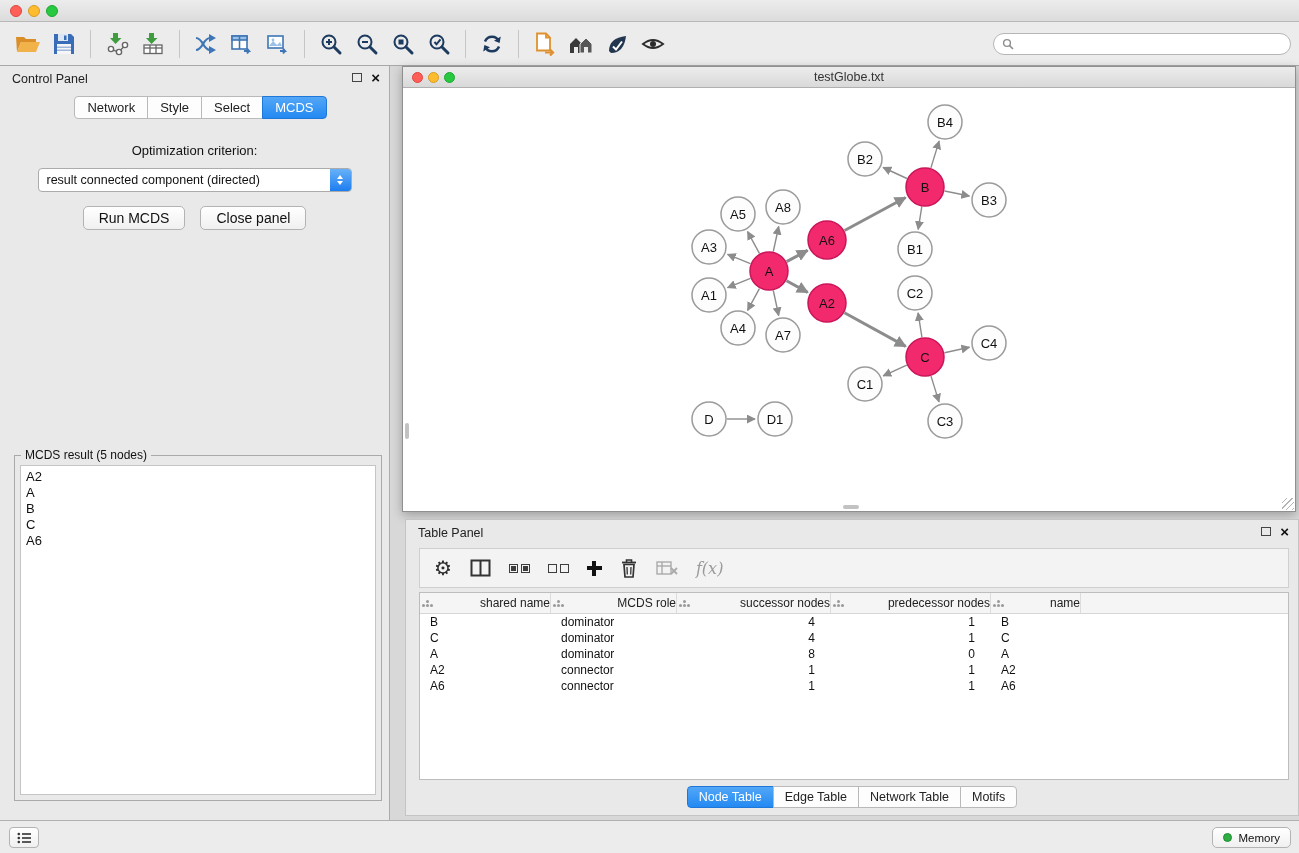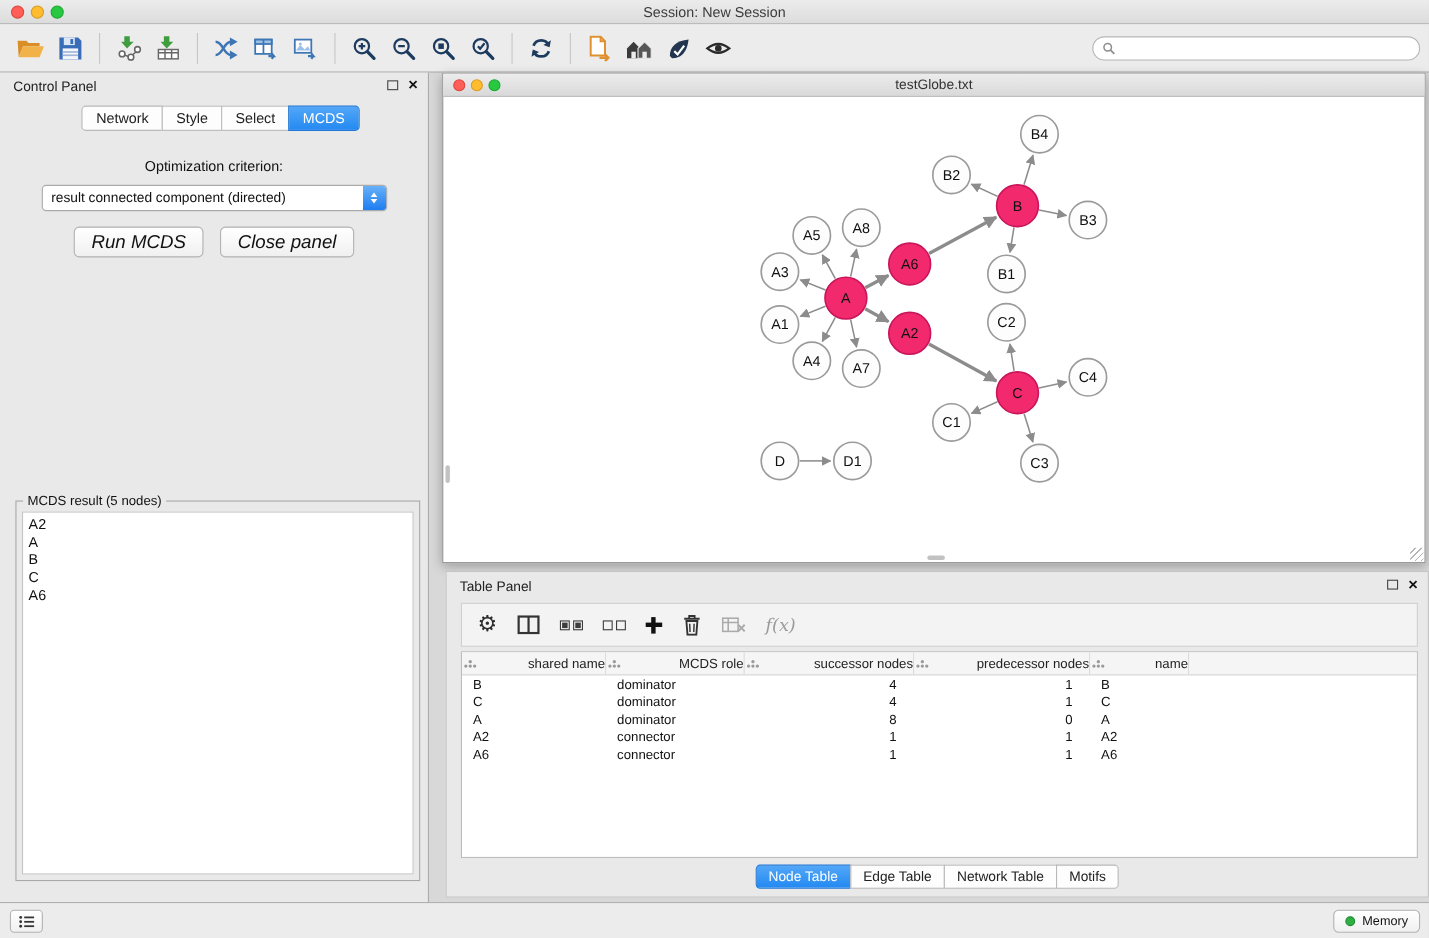--- a/index.html
+++ b/index.html
@@ -31,21 +31,21 @@
   .tab{padding:3px 12px;background:#fdfdfd;border:1px solid #b9b9b9;margin-left:-1px;font-size:13px;color:#222;}
   .tab:first-child{border-radius:4px 0 0 4px;margin-left:0;}
   .tab:last-child{border-radius:0 4px 4px 0;}
   .tab.active{background:linear-gradient(#53a7f7,#2389f2);border-color:#1f78d8;color:#fff;}
   .opt-label{text-align:center;margin-top:24px;font-size:13px;}
   .dropdown{position:relative;width:314px;height:24px;margin:10px auto 0;background:#fff;border:1px solid #ababab;border-radius:4px;font-size:12.5px;line-height:22px;padding-left:8px;}
   .dd-stepper{position:absolute;right:0;top:0;width:21px;height:22px;background:linear-gradient(#67b1f8,#1d7df0);border-radius:0 3px 3px 0;display:flex;flex-direction:column;align-items:center;justify-content:center;gap:2px;}
   .tri-up{width:0;height:0;border-left:3.5px solid transparent;border-right:3.5px solid transparent;border-bottom:4.5px solid #fff;}
   .tri-dn{width:0;height:0;border-left:3.5px solid transparent;border-right:3.5px solid transparent;border-top:4.5px solid #fff;}
   .btn-row{display:flex;justify-content:center;gap:15px;margin-top:14px;}
-  .pbtn{padding:3px 15px;background:linear-gradient(#ffffff,#f0f0f0);border:1px solid #b3b3b3;border-radius:5px;font-size:17px;font-family:inherit;color:#111;font-style:italic;}
+  .pbtn{padding:3px 15px;background:linear-gradient(#ffffff,#f0f0f0);border:1px solid #b3b3b3;border-radius:5px;font-size:14px;font-family:inherit;color:#111;}
   .groupbox{position:absolute;left:14px;top:389px;width:368px;height:346px;border:1px solid #a9a9a9;}
   .gb-label{position:absolute;top:-8px;left:6px;background:#e9e9e9;padding:0 4px;font-size:12px;}
   .result-list{position:absolute;left:5px;right:5px;top:9px;bottom:5px;background:#fff;border:1px solid #c5c5c5;padding:3px 5px;font-size:13px;overflow:hidden;}
   .result-item{line-height:16px;}
 
   
   .network-window{position:absolute;left:402px;top:66px;width:894px;height:446px;background:#fff;border:1px solid #8f8f8f;box-shadow:0 3px 10px rgba(0,0,0,0.28);}
   .nw-titlebar{position:absolute;left:0;top:0;right:0;height:21px;background:linear-gradient(#ececec,#d9d9d9);border-bottom:1px solid #b0b0b0;}
   .nw-titlebar .tl{width:11px;height:11px;top:5px;}
   .nw-titlebar .tl.red{left:9px}.nw-titlebar .tl.yellow{left:25px}.nw-titlebar .tl.green{left:41px}
@@ -87,21 +87,20 @@
   .memory-btn{position:absolute;right:8px;top:6px;height:21px;padding:0 10px;background:linear-gradient(#fff,#f0f0f0);border:1px solid #b3b3b3;border-radius:5px;display:flex;align-items:center;gap:6px;font-size:11.5px;color:#111;}
   .memdot{width:9px;height:9px;border-radius:50%;background:#2fae44;border:1px solid #1f8c32;}
 </style>
 </head>
 <body>
 
 <div class="titlebar">
   <span class="tl red"></span>
   <span class="tl yellow"></span>
   <span class="tl green"></span>
-  <div class="title">Session: New Session</div>
 </div>
 
 <div class="toolbar">
   <button class="tbtn">
     <svg width="26" height="22" viewBox="0 0 26 22">
       <path d="M1 4 h8 l2 2 h10 v3 H6 L2 19 Z" fill="#d98e28"></path>
       <path d="M6 9 h19 l-4 10 H2 Z" fill="#f2b24a"></path>
     </svg>
   </button>
   <button class="tbtn">

